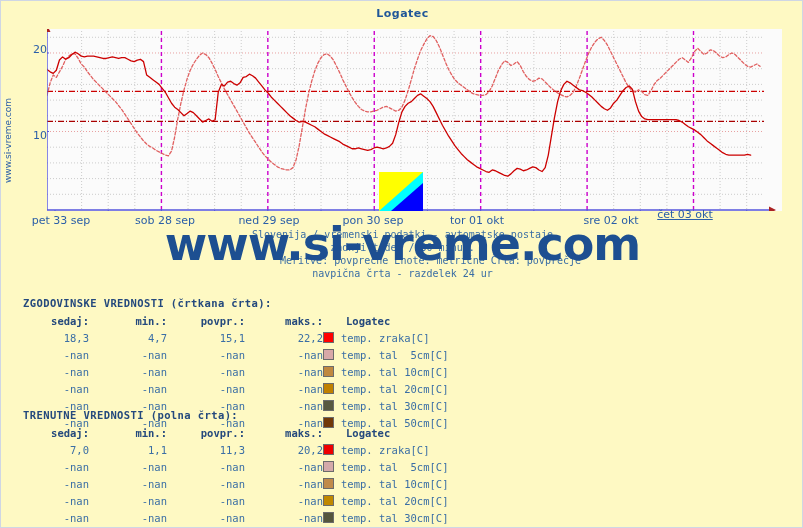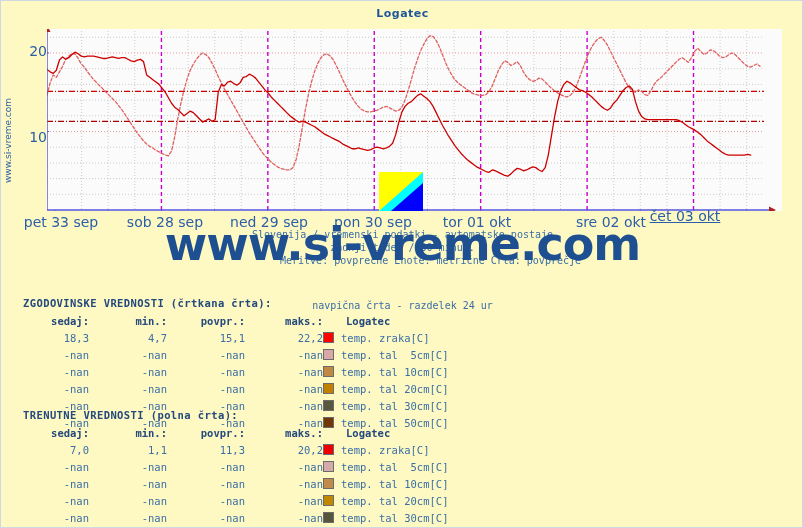--- a/index.html
+++ b/index.html
@@ -39,21 +39,21 @@
   
   #plot{
     position:absolute;
     left:46px;top:28px;
     width:735px;height:182px;
   }
   #plot svg{display:block;}
   .axis-label{
     position:absolute;
     font-family:"DejaVu Sans","Liberation Sans",sans-serif;
-    font-size:14px;color:#2a5ea8;
+    font-size:11px;color:#2a5ea8;
     white-space:nowrap;
   }
   .ylab{text-align:right;width:24px;}
   .xlab{text-align:center;}
   
   .logo-square{
     position:absolute;left:378px;top:171px;
     width:44px;height:39px;
     overflow:hidden;
   }
@@ -72,21 +72,21 @@
     position:absolute;left:0;width:803px;
     text-align:center;
     font-family:"DejaVu Sans Mono","Liberation Mono",monospace;
     font-size:10px;color:#3a6ea5;
     z-index:4;
     white-space:nowrap;
   }
   .cap1{top:228px;}
   .cap2{top:241px;text-align:center;}
   .cap3{top:254px;padding-left:28px;}
-  .cap4{top:267px;margin-top:32px;}
+  .cap4{top:267px;}
   
   .tbl-wrap{
     position:absolute;left:22px;
     font-family:"DejaVu Sans Mono","Liberation Mono",monospace;
     font-size:10.5px;
     color:#3a6ea5;
   }
   .sec-title{
     font-weight:bold;color:#24497d;
     letter-spacing:.4px;

